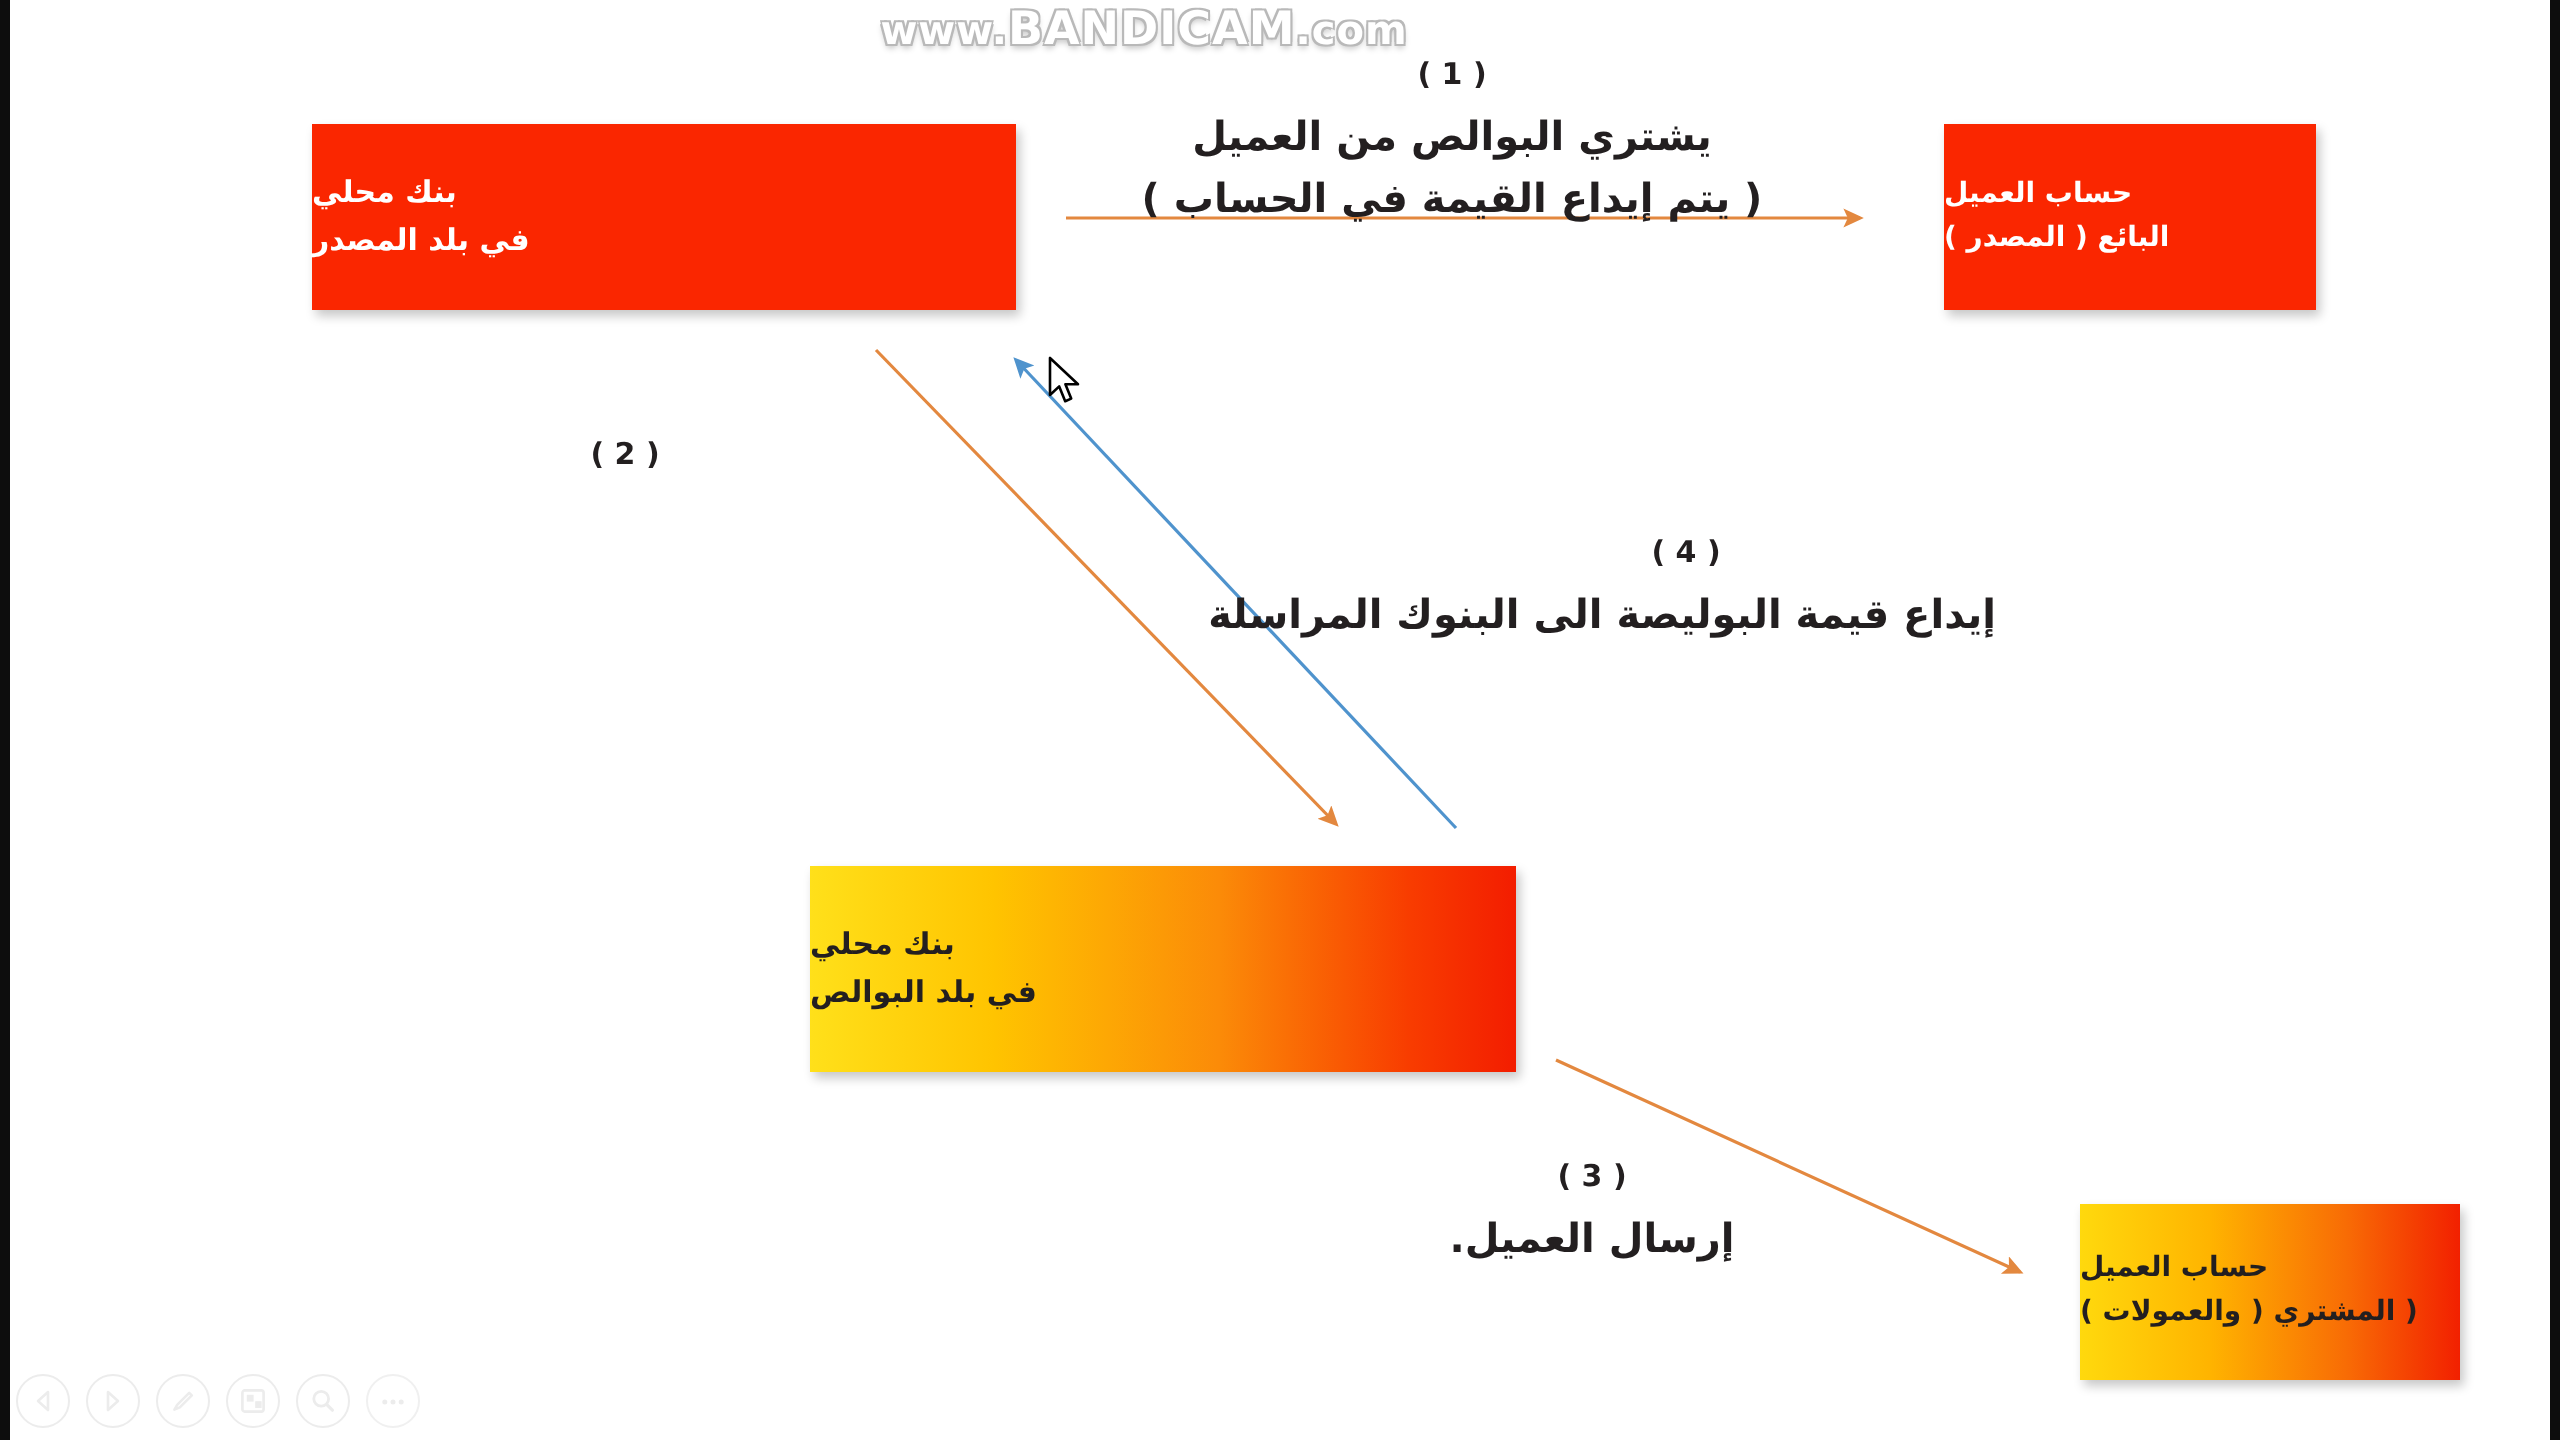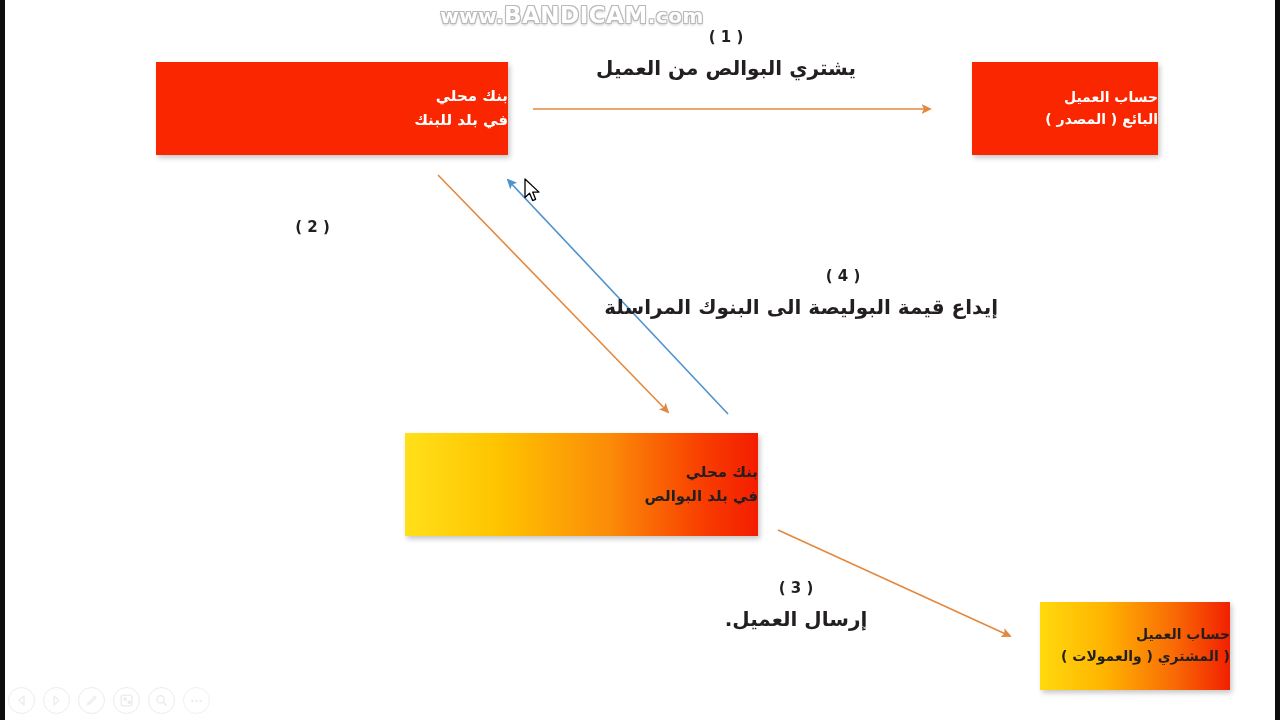--- a/index.html
+++ b/index.html
@@ -45,21 +45,21 @@
     pointer-events: none;
     user-select: none;
   }
   #watermark .big { font-size: 23px; }
 
   
   .node {
     position: absolute;
     display: flex;
     flex-direction: column;
-    align-items: flex-start;
+    align-items: flex-end;
     justify-content: center;
     box-sizing: border-box;
     text-align: center;
     direction: rtl;
     line-height: 1.55;
     box-shadow: 2px 3px 5px rgba(0,0,0,0.22);
   }
   .node .ln { display: block; white-space: nowrap; }
 
   #node-source-bank {
@@ -182,41 +182,42 @@
 
     <line x1="438" y1="175" x2="668" y2="412" stroke="#e3883f" stroke-width="1.6" marker-end="url(#ah-orange)"></line>
 
     <line x1="778" y1="530" x2="1010" y2="636" stroke="#e3883f" stroke-width="1.6" marker-end="url(#ah-orange)"></line>
 
     <line x1="728" y1="414" x2="508" y2="180" stroke="#4f93cd" stroke-width="1.6" marker-end="url(#ah-blue)"></line>
   </svg>
 
   <div class="node" id="node-source-bank">
     <span class="ln">بنك محلي</span>
-    <span class="ln">في بلد للبنك</span>
+    <span class="ln">في بلد المصدر</span>
   </div>
 
   <div class="node" id="node-seller-account">
     <span class="ln">حساب العميل</span>
     <span class="ln">البائع ( المصدر )</span>
   </div>
 
   <div class="node" id="node-importer-bank">
     <span class="ln">بنك محلي</span>
     <span class="ln">في بلد البوالص</span>
   </div>
 
   <div class="node" id="node-buyer-account">
     <span class="ln">حساب العميل</span>
     <span class="ln">( المشتري ( والعمولات )</span>
   </div>
 
   <div class="flow-label" id="label-1">
     <span class="num">( 1 )</span>
     <span class="ln">يشتري البوالص من العميل</span>
+    <span class="ln">( يتم إيداع القيمة في الحساب )</span>
   </div>
 
   <div class="flow-label" id="label-2">
     <span class="num">( 2 )</span>
   </div>
 
   <div class="flow-label" id="label-4">
     <span class="num">( 4 )</span>
     <span class="ln">إيداع قيمة البوليصة الى البنوك المراسلة</span>
   </div>

